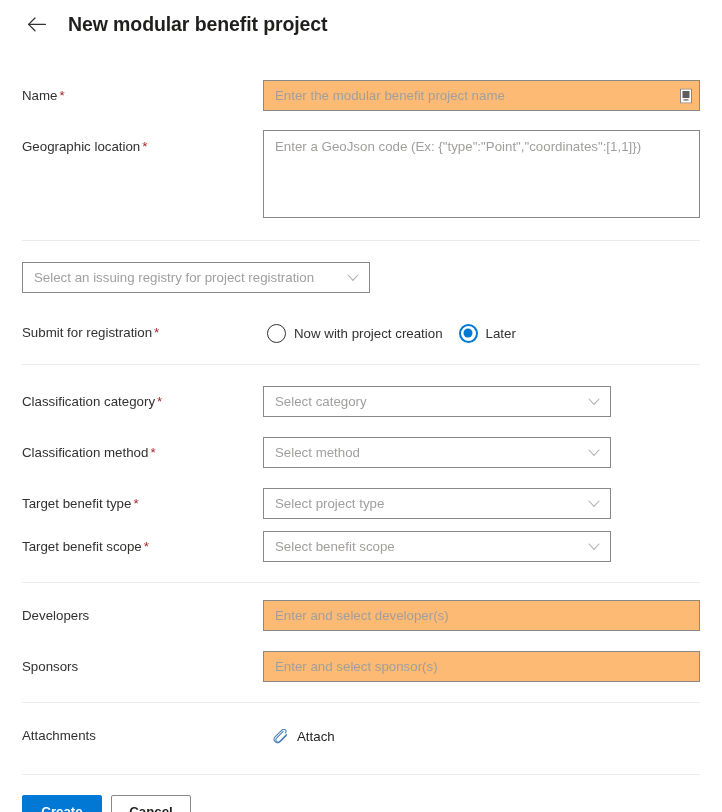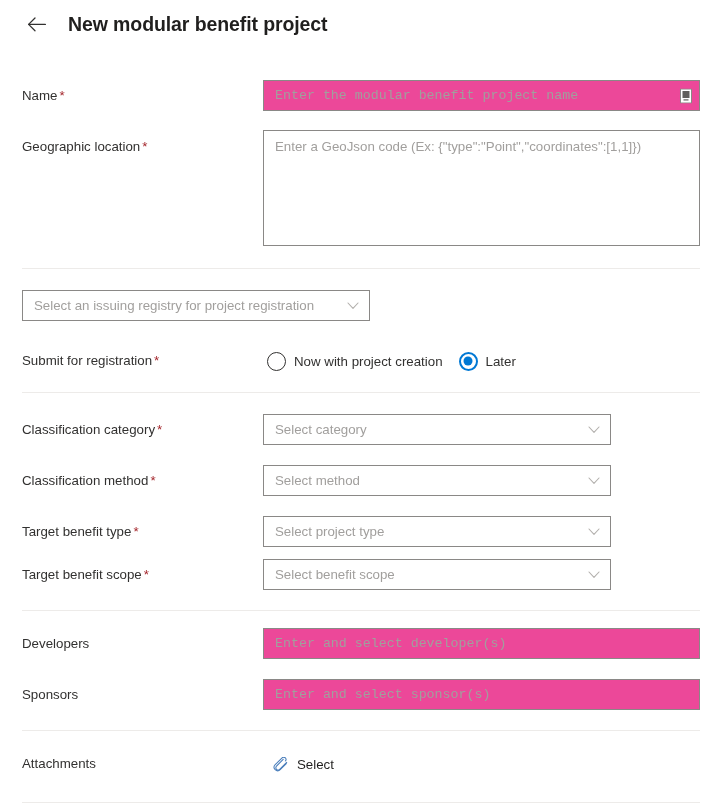--- a/index.html
+++ b/index.html
@@ -75,22 +75,22 @@
     flex: 1 1 auto;
     position: relative;
     max-width: 437px;
   }
 
   
   .txtfield {
     width: 437px;
     height: 31px;
     border: 1px solid #8a8886;
-    background: #ec4899;
-    font-family: Liberation Mono, monospace;
+    background: #fdba74;
+    font-family: Liberation Sans, sans-serif;
     font-size: 13.3px;
     color: #201f1e;
     padding: 0 30px 0 11px;
     outline: none;
     display: block;
   }
   .txtfield::placeholder { color: #a19f9d; opacity: 1; }
 
   .field-wrap { position: relative; width: 437px; }
   .field-icon {
@@ -102,21 +102,21 @@
     height: 17px;
     display: flex;
     align-items: center;
     justify-content: center;
     pointer-events: auto;
     cursor: pointer;
   }
 
   .textarea {
     width: 437px;
-    height: 116px;
+    height: 88px;
     border: 1px solid #8a8886;
     background: #ffffff;
     font-family: "Liberation Sans", sans-serif;
     font-size: 13.3px;
     color: #201f1e;
     padding: 7px 11px;
     outline: none;
     resize: none;
     display: block;
     line-height: 18px;
@@ -429,21 +429,21 @@
     </div>
     <div class="control">
       <div class="attach-link">
         <span class="attach-icon">
           <svg width="15" height="15" viewBox="0 0 15 15" fill="none" xmlns="http://www.w3.org/2000/svg">
             <path d="M11.6 3.3L4.9 10.1c-0.9 0.9-0.9 2.3 0 3.2 0.9 0.9 2.3 0.9 3.2 0l7.0-7.0" transform="translate(-1.4,-1.0)" stroke="#4a7ebb" stroke-width="1.1" stroke-linecap="round" stroke-linejoin="round"></path>
             <path d="M10.2 1.9L3.5 8.7c-1.6 1.6-1.6 4.3 0 5.9" transform="translate(-1.4,-1.0) scale(0.98)" stroke="#4a7ebb" stroke-width="1.1" stroke-linecap="round" stroke-linejoin="round" opacity="0"></path>
             <path d="M12.3 4.0c0.9-0.9 0.9-2.3 0-3.2-0.9-0.9-2.3-0.9-3.2 0L2.2 7.7c-1.4 1.4-1.4 3.6 0 5.0 1.4 1.4 3.6 1.4 5.0 0l6.1-6.1" stroke="#4a7ebb" stroke-width="1.05" stroke-linecap="round" stroke-linejoin="round" fill="none"></path>
           </svg>
         </span>
-        <span class="attach-text">Select</span>
+        <span class="attach-text">Attach</span>
       </div>
     </div>
   </div>
 
   <div class="divider" style="margin-top:20px;"></div>
 
   <div class="footer" style="margin-top:20px;">
     <button class="btn btn-primary">Create</button>
     <button class="btn btn-secondary">Cancel</button>
   </div>

